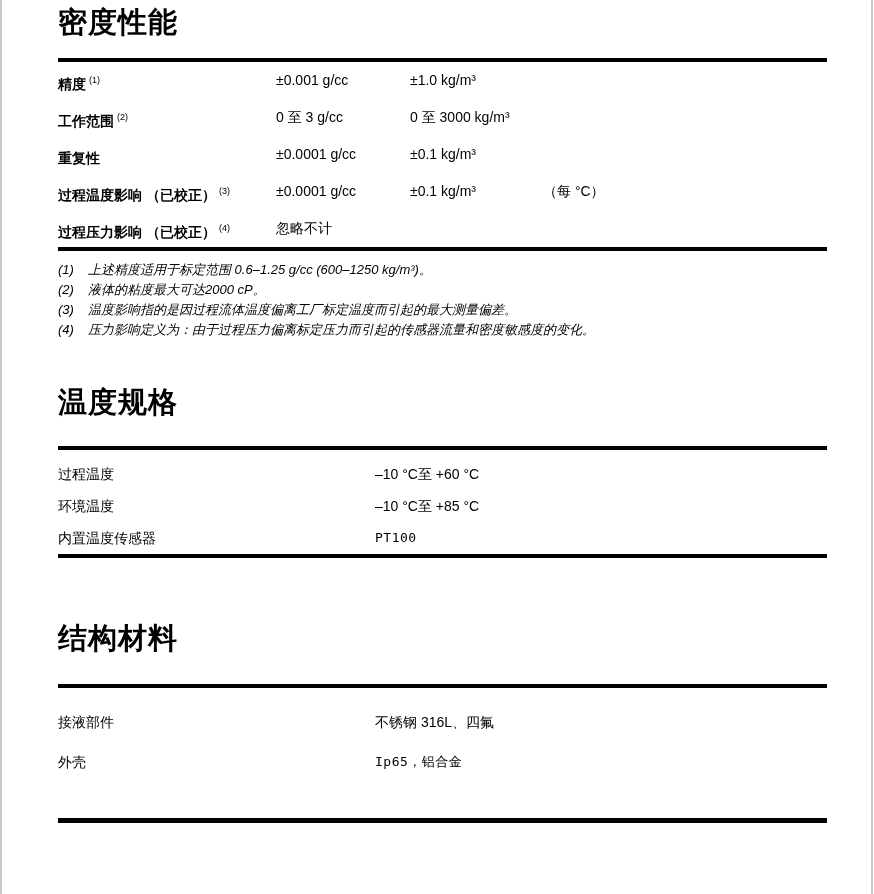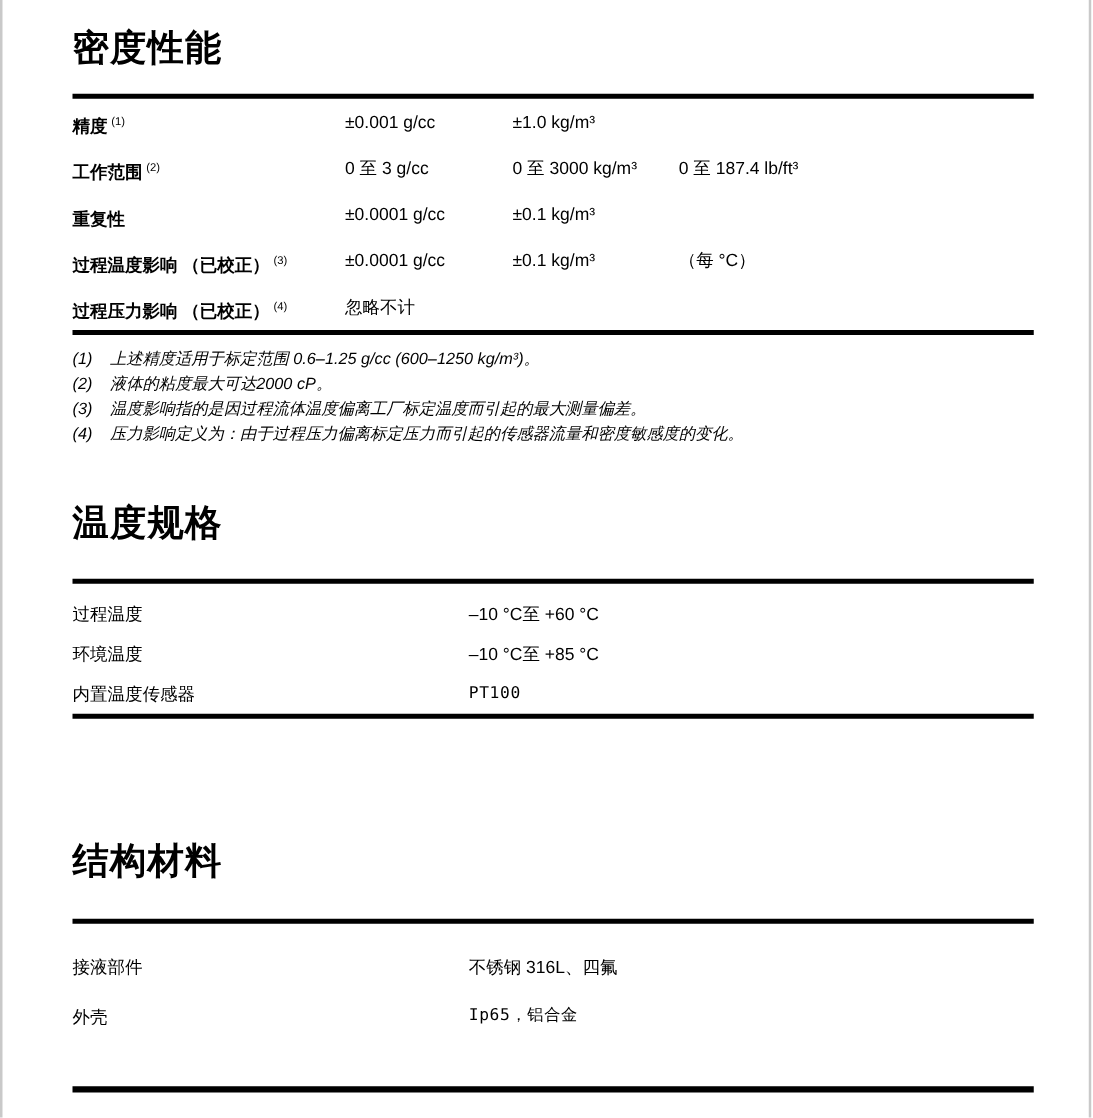--- a/index.html
+++ b/index.html
@@ -43,28 +43,28 @@
   }
   .t-row .lbl{font-weight:400;}
   .temp .t-row{height:32px;padding-top:8px;}
   .mat .t-row{height:40px;padding-top:12px;}
   .mono{
     font-family:"DejaVu Sans Mono","Liberation Mono",monospace;
     font-size:13px;letter-spacing:.5px;
   }
 
   
-  .content{padding-top:21px;}
+  .content{padding-top:4px;}
   .rule.r1{margin-top:18px;}
   .rule.r2{margin-top:0;}
   .sec-temp .sec-title{margin-top:44px;}
   .rule.r3{margin-top:26px;}
   .temp{margin-top:8px;}
   .rule.r4{margin-top:0;}
-  .sec-mat .sec-title{margin-top:96px;}
+  .sec-mat .sec-title{margin-top:62px;}
   .rule.r5{margin-top:28px;}
   .mat{margin-top:14px;}
   .rule.rbottom{margin-top:36px;height:5px;}
 </style>
 </head>
 <body>
 
 <div class="page-border left"></div>
 <div class="page-border right"></div>
 
@@ -78,21 +78,20 @@
       <div class="d-row">
         <span class="lbl"><b>精度</b><sup class="fnmark">(1)</sup></span>
         <span class="val">±0.001 g/cc</span>
         <span class="val">±1.0 kg/m³</span>
         <span class="val"></span>
       </div>
       <div class="d-row">
         <span class="lbl"><b>工作范围</b><sup class="fnmark">(2)</sup></span>
         <span class="val">0 至 3 g/cc</span>
         <span class="val">0 至 3000 kg/m³</span>
-        <span class="val">0 至 187.4 lb/ft³</span>
       </div>
       <div class="d-row">
         <span class="lbl"><b>重复性</b><sup class="fnmark"></sup></span>
         <span class="val">±0.0001 g/cc</span>
         <span class="val">±0.1 kg/m³</span>
       </div>
       <div class="d-row">
         <span class="lbl"><b>过程温度影响 （已校正）</b><sup class="fnmark">(3)</sup></span>
         <span class="val">±0.0001 g/cc</span>
         <span class="val">±0.1 kg/m³</span>

